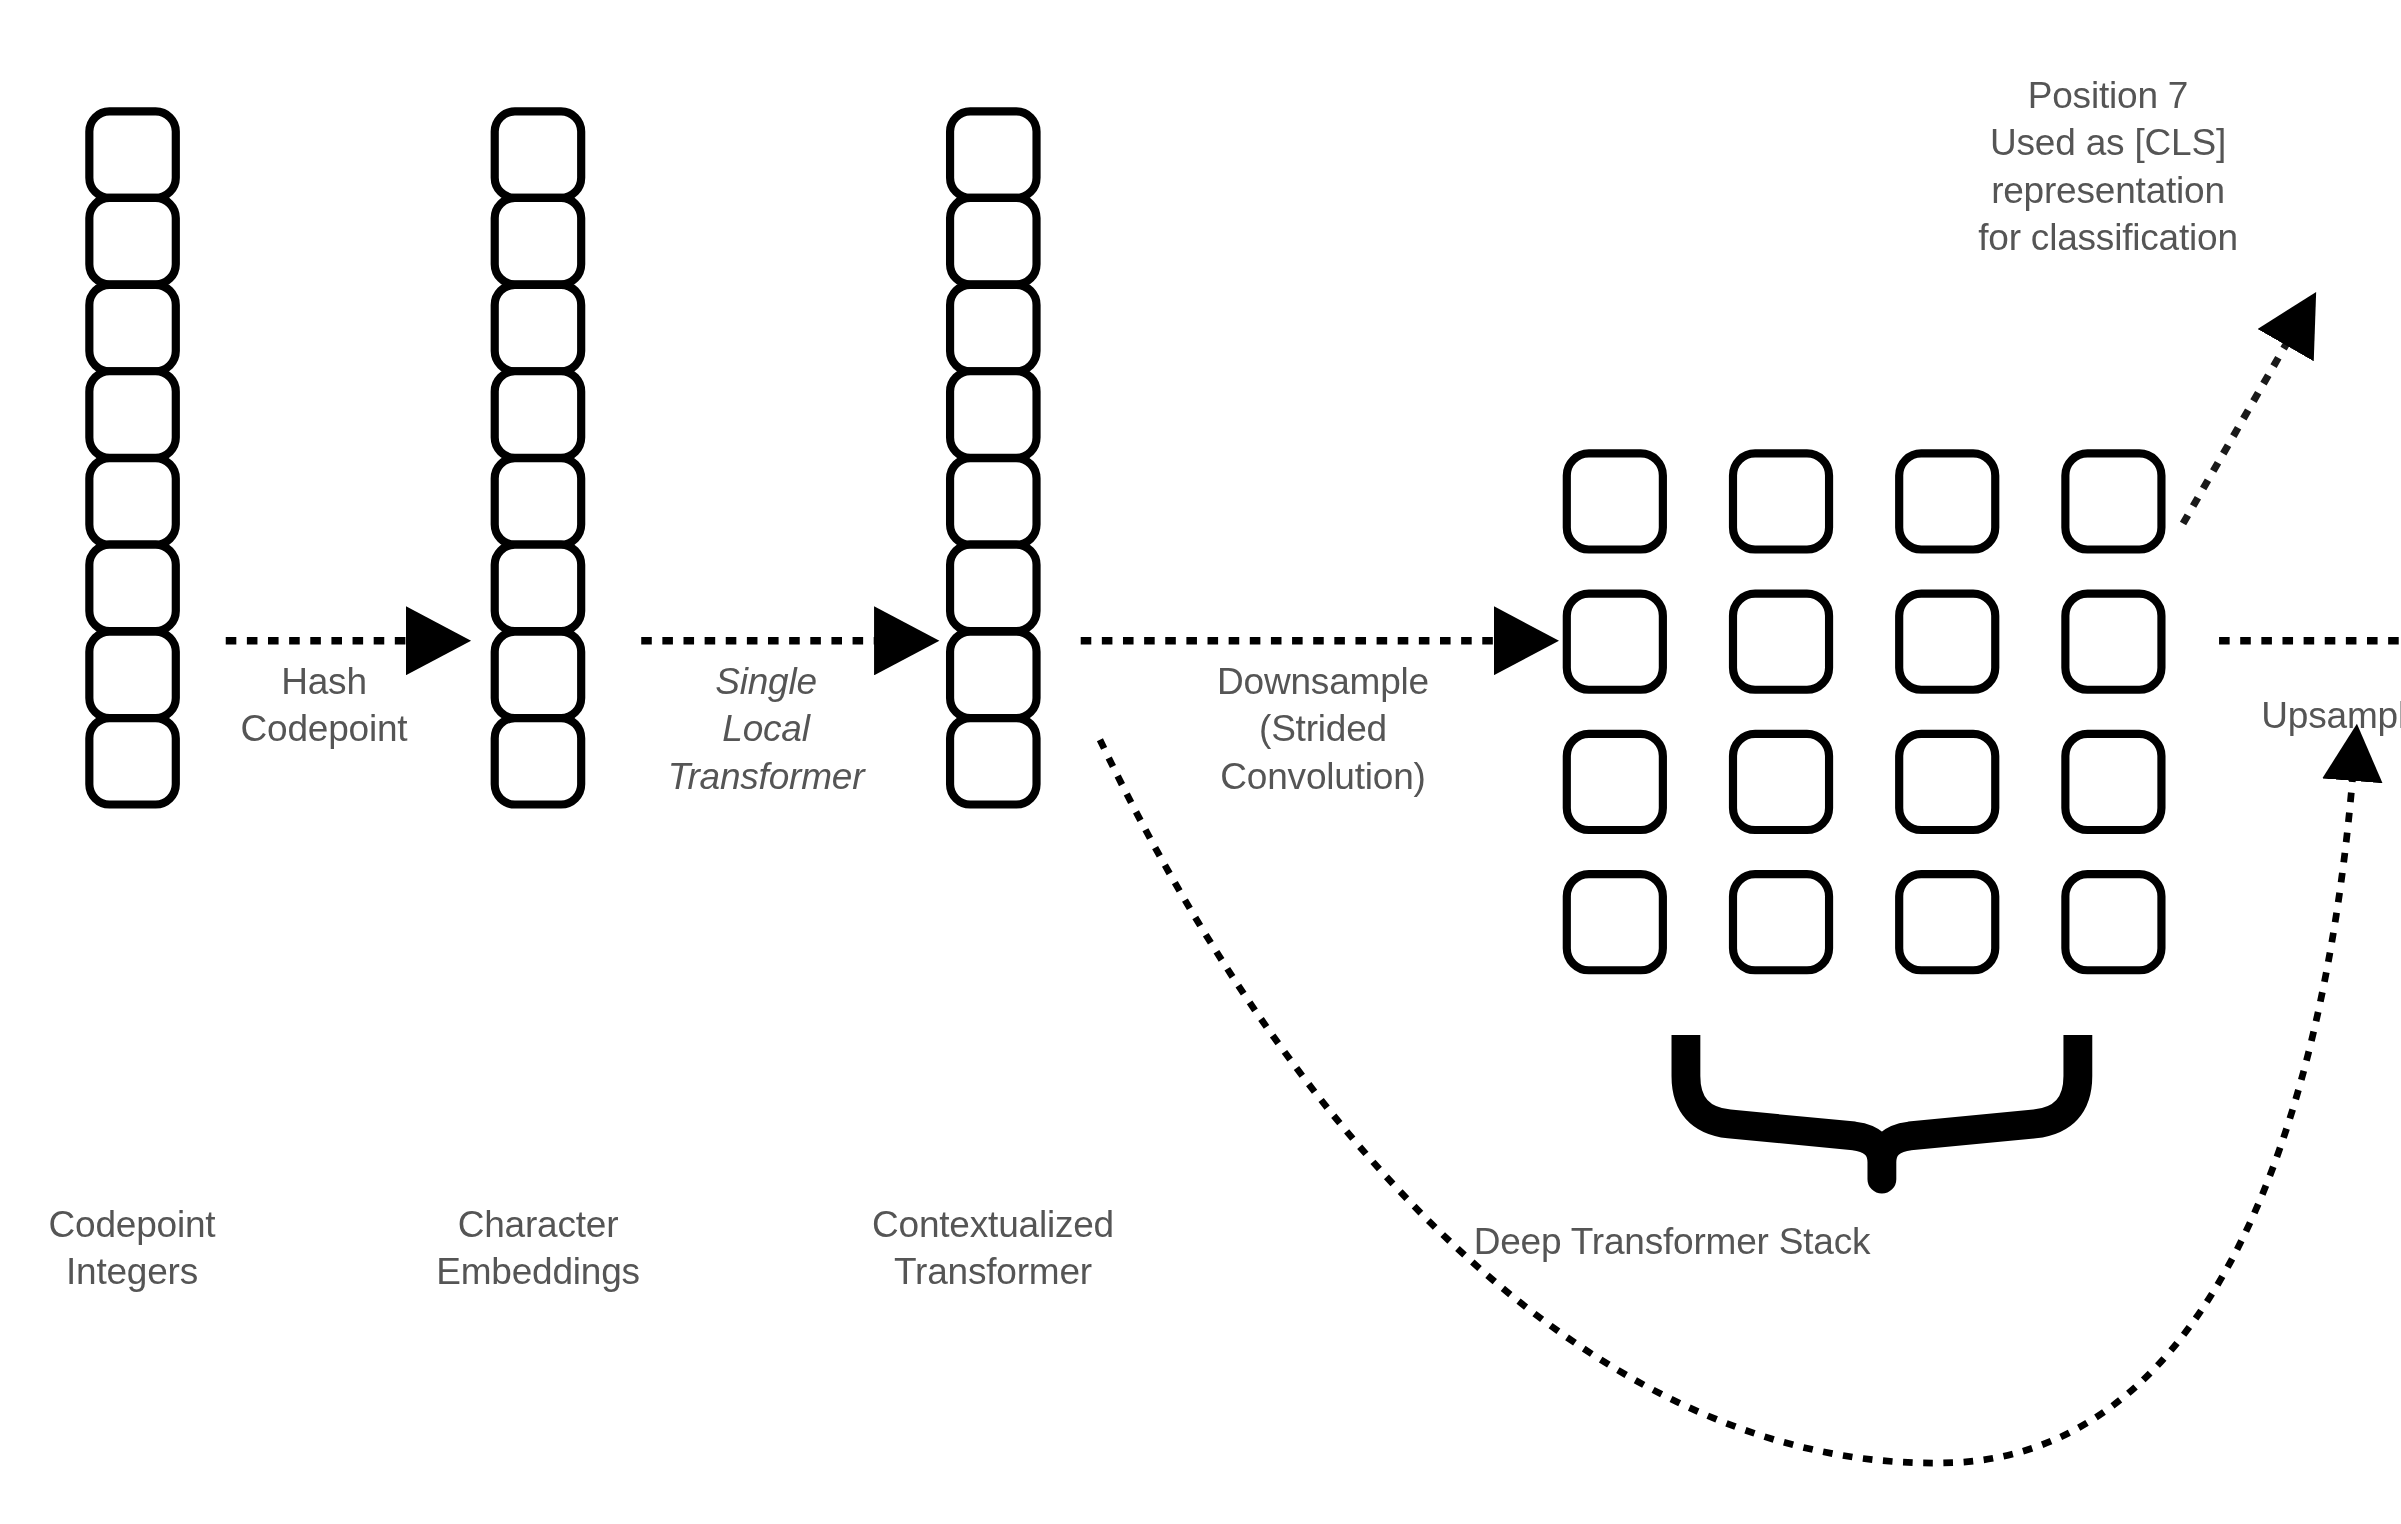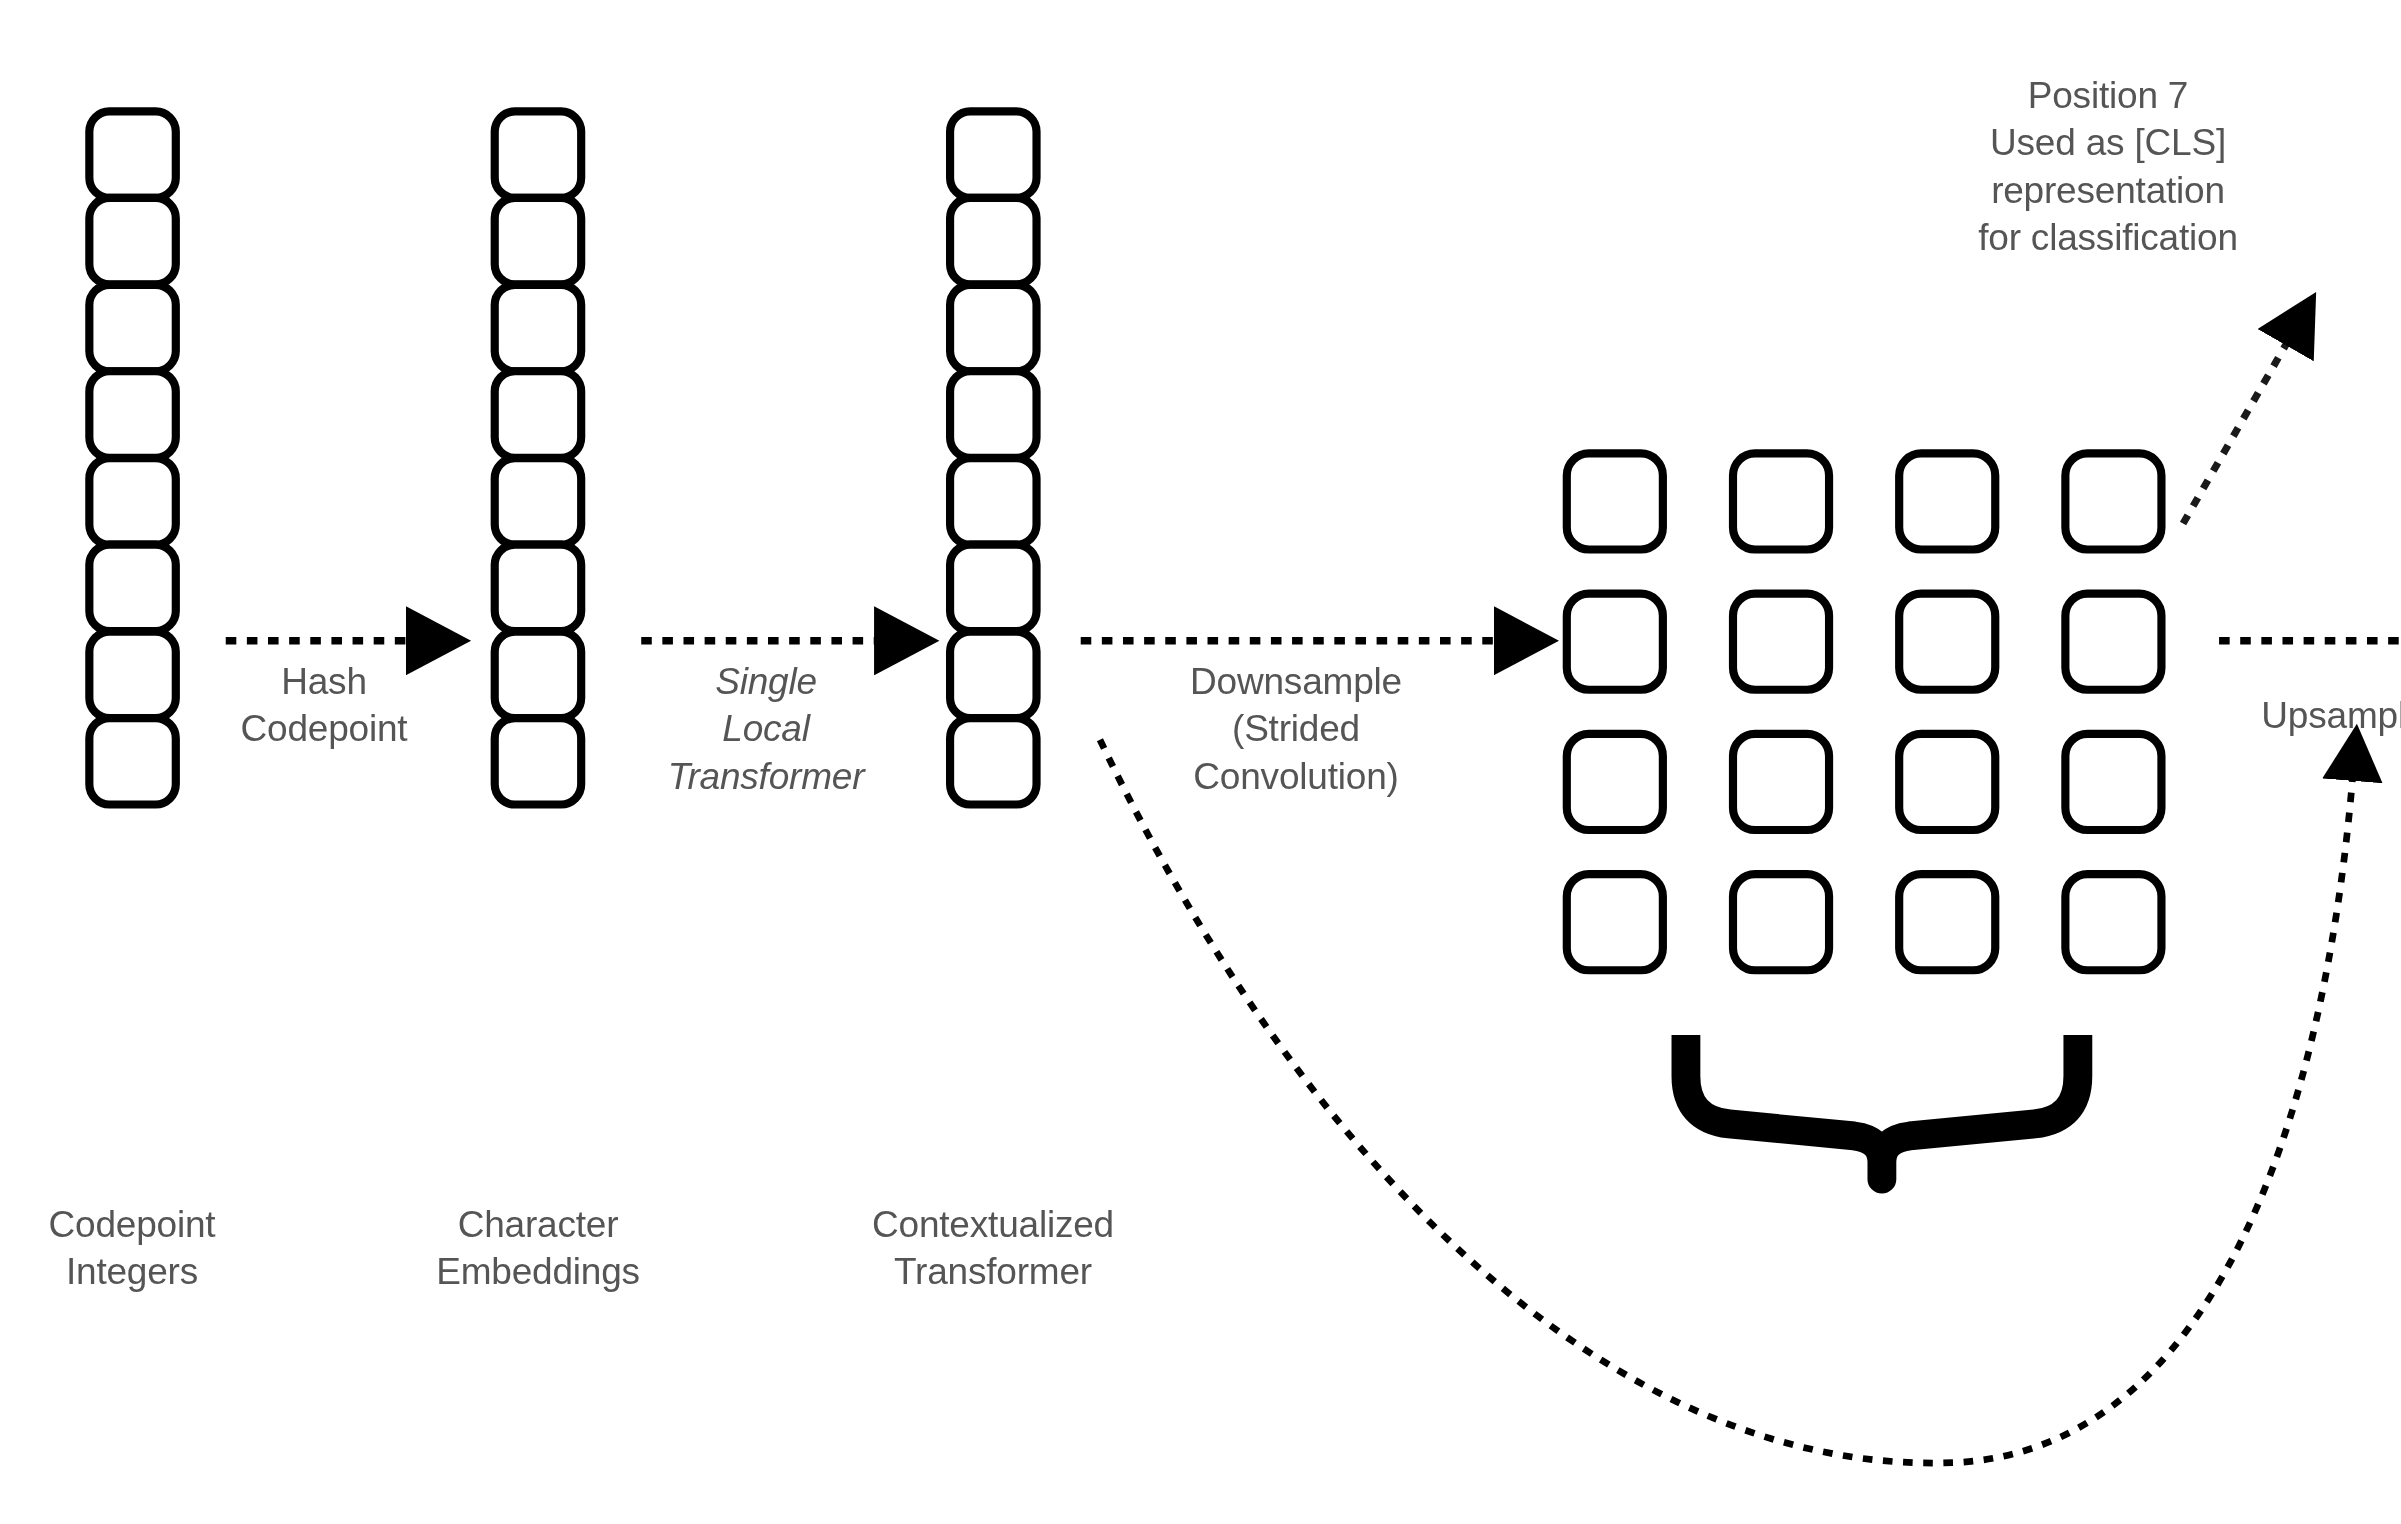--- a/index.html
+++ b/index.html
@@ -201,29 +201,30 @@
 
   <div class="lbl lbl-col" style="left:-60px; top:1201px; width:384px;">Codepoint
 Integers</div>
 
   <div class="lbl lbl-col" style="left:346px; top:1201px; width:384px;">Character
 Embeddings</div>
 
   <div class="lbl lbl-col" style="left:801px; top:1201px; width:384px;">Contextualized
 Transformer</div>
 
+  <div class="lbl lbl-stack" style="left:1672px; top:1218px; width:480px; margin-left:-240px;">Deep Transformer Stack</div>
 
   <div class="lbl lbl-arrow" style="left:132px; top:658px; width:384px;">Hash
 Codepoint</div>
 
   <div class="lbl lbl-arrow" style="left:574px; top:658px; width:384px;font-style:italic;">Single
 Local
 Transformer</div>
 
-  <div class="lbl lbl-arrow" style="left:1104px; top:658px; width:384px;">Downsample
+  <div class="lbl lbl-arrow" style="left:1131px; top:658px; width:384px;">Downsample
 (Strided
 Convolution)</div>
 
   <div class="lbl lbl-arrow" style="left:2166px; top:692px; width:384px;">Upsampling</div>
 
   <div class="lbl lbl-cls" style="left:1916px; top:72px; width:384px;">Position 7
 Used as [CLS]
 representation
 for classification</div>
 

